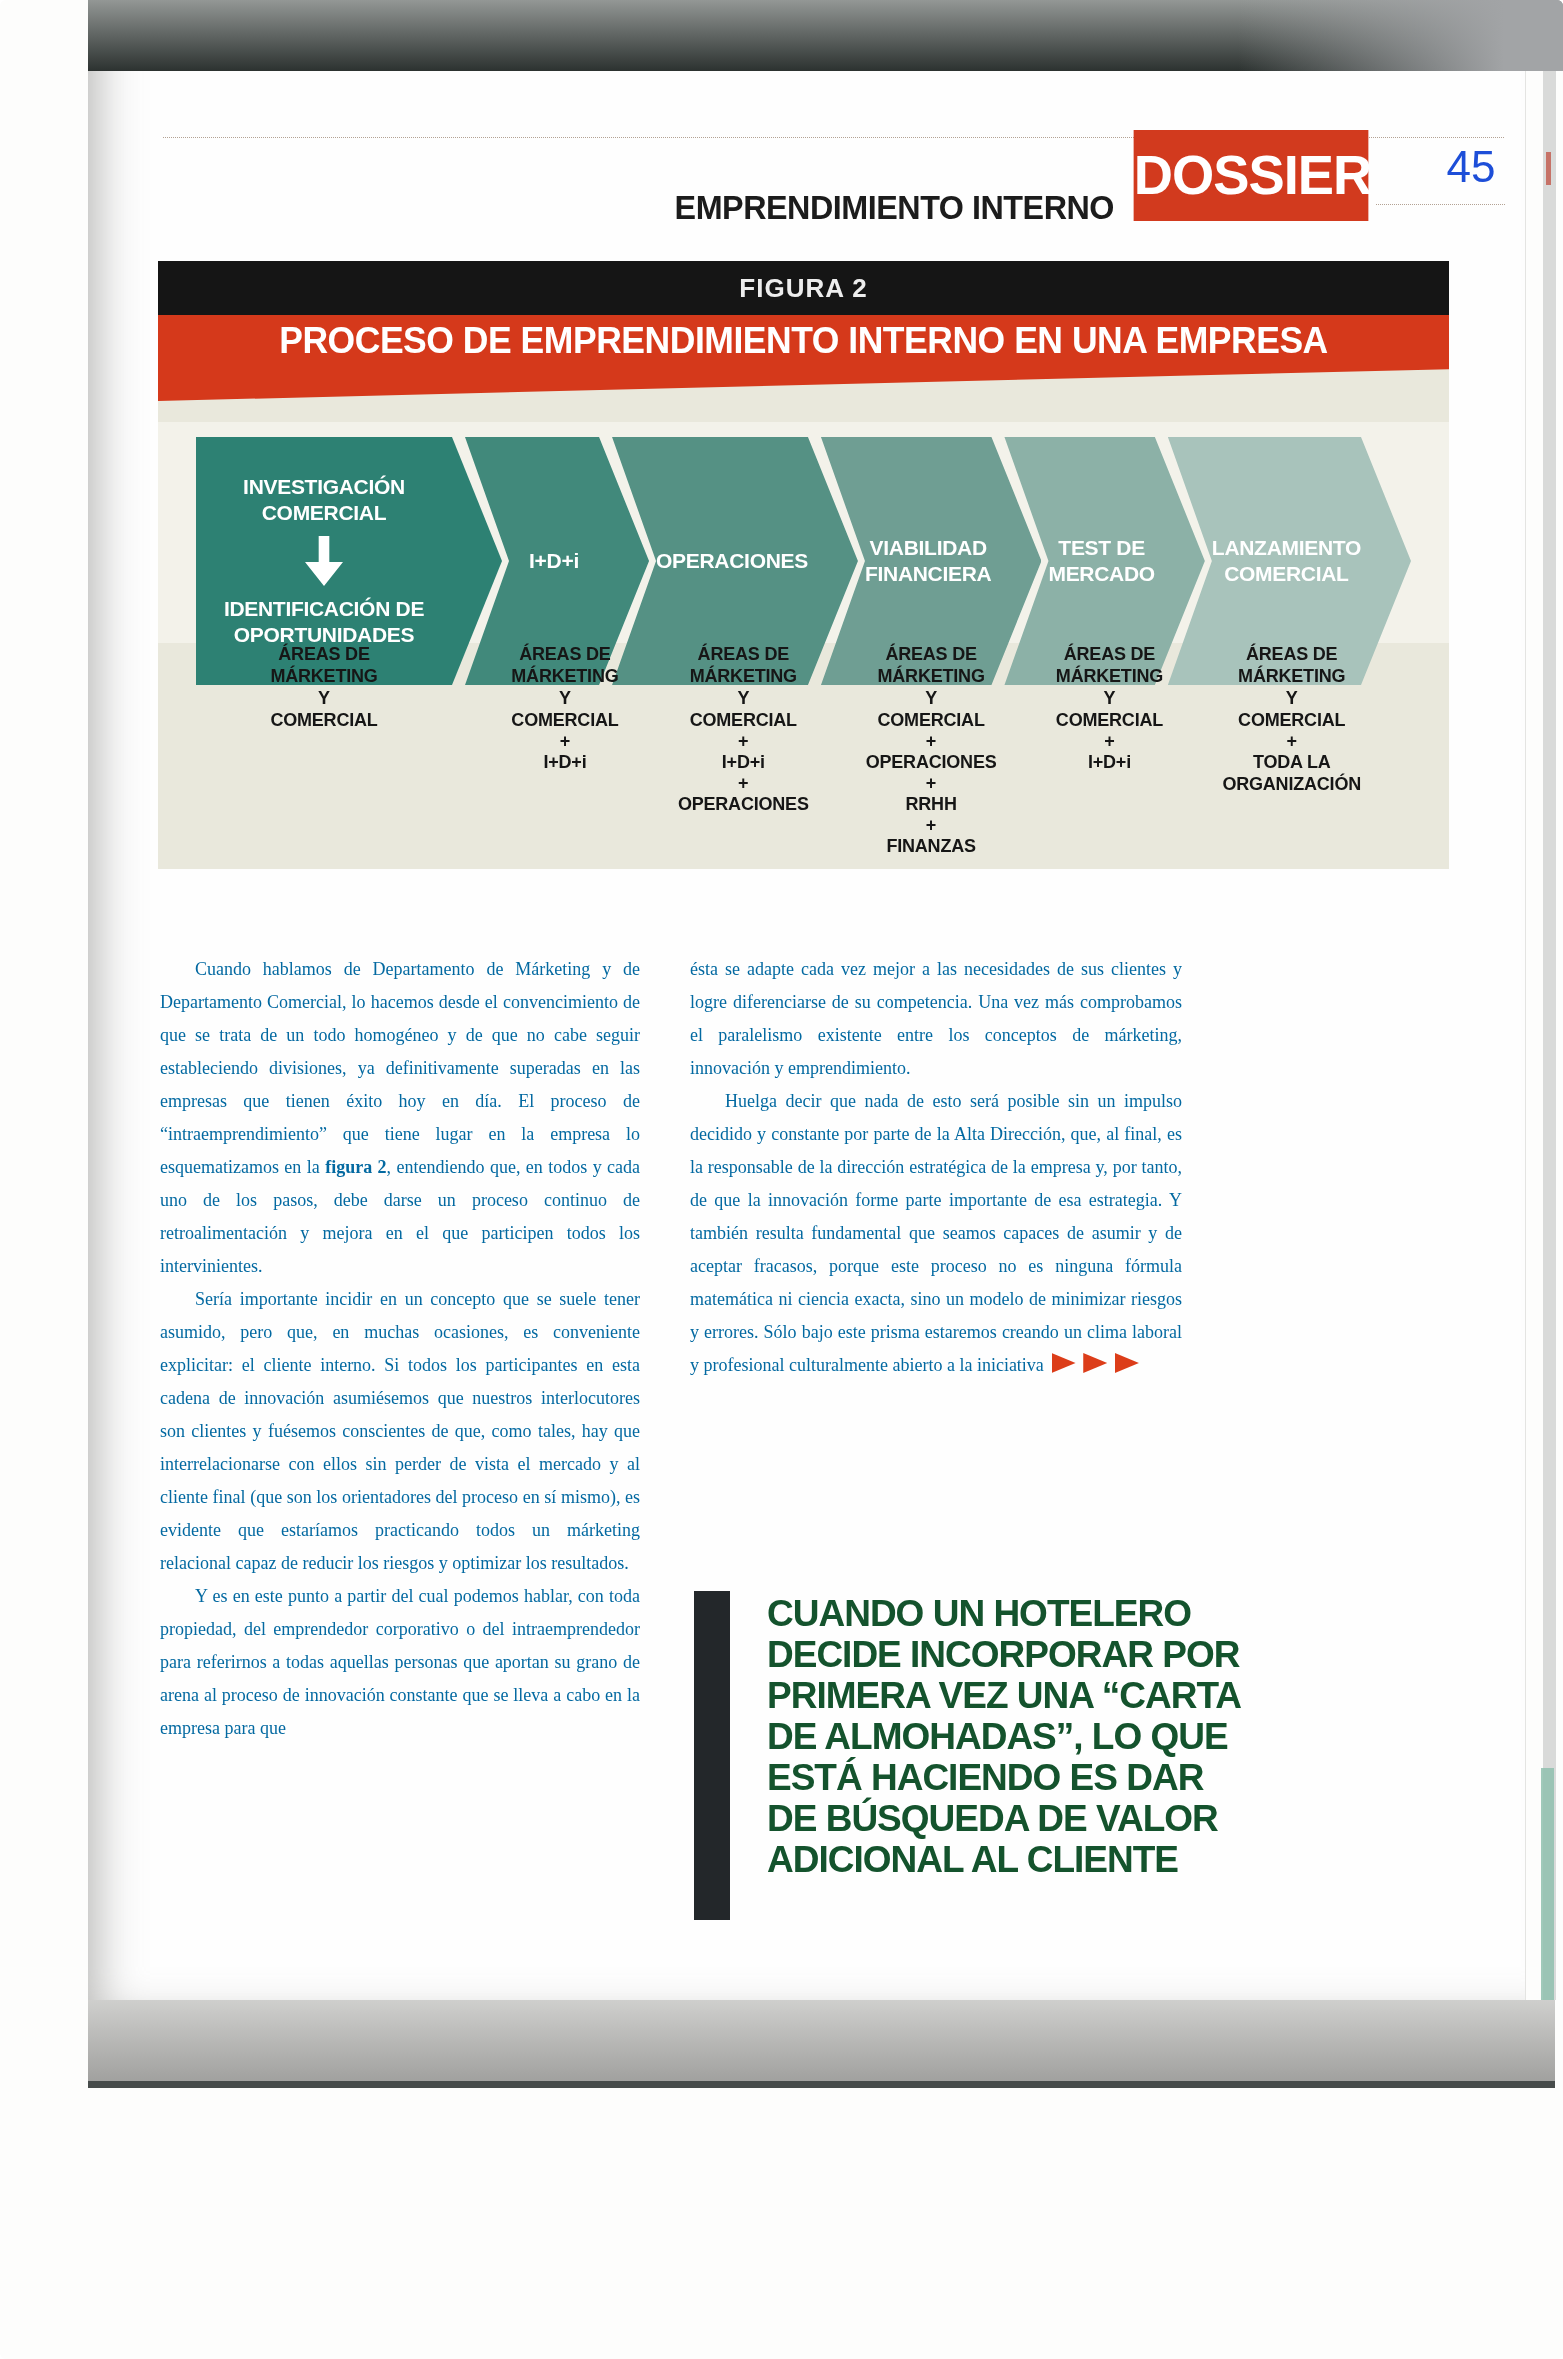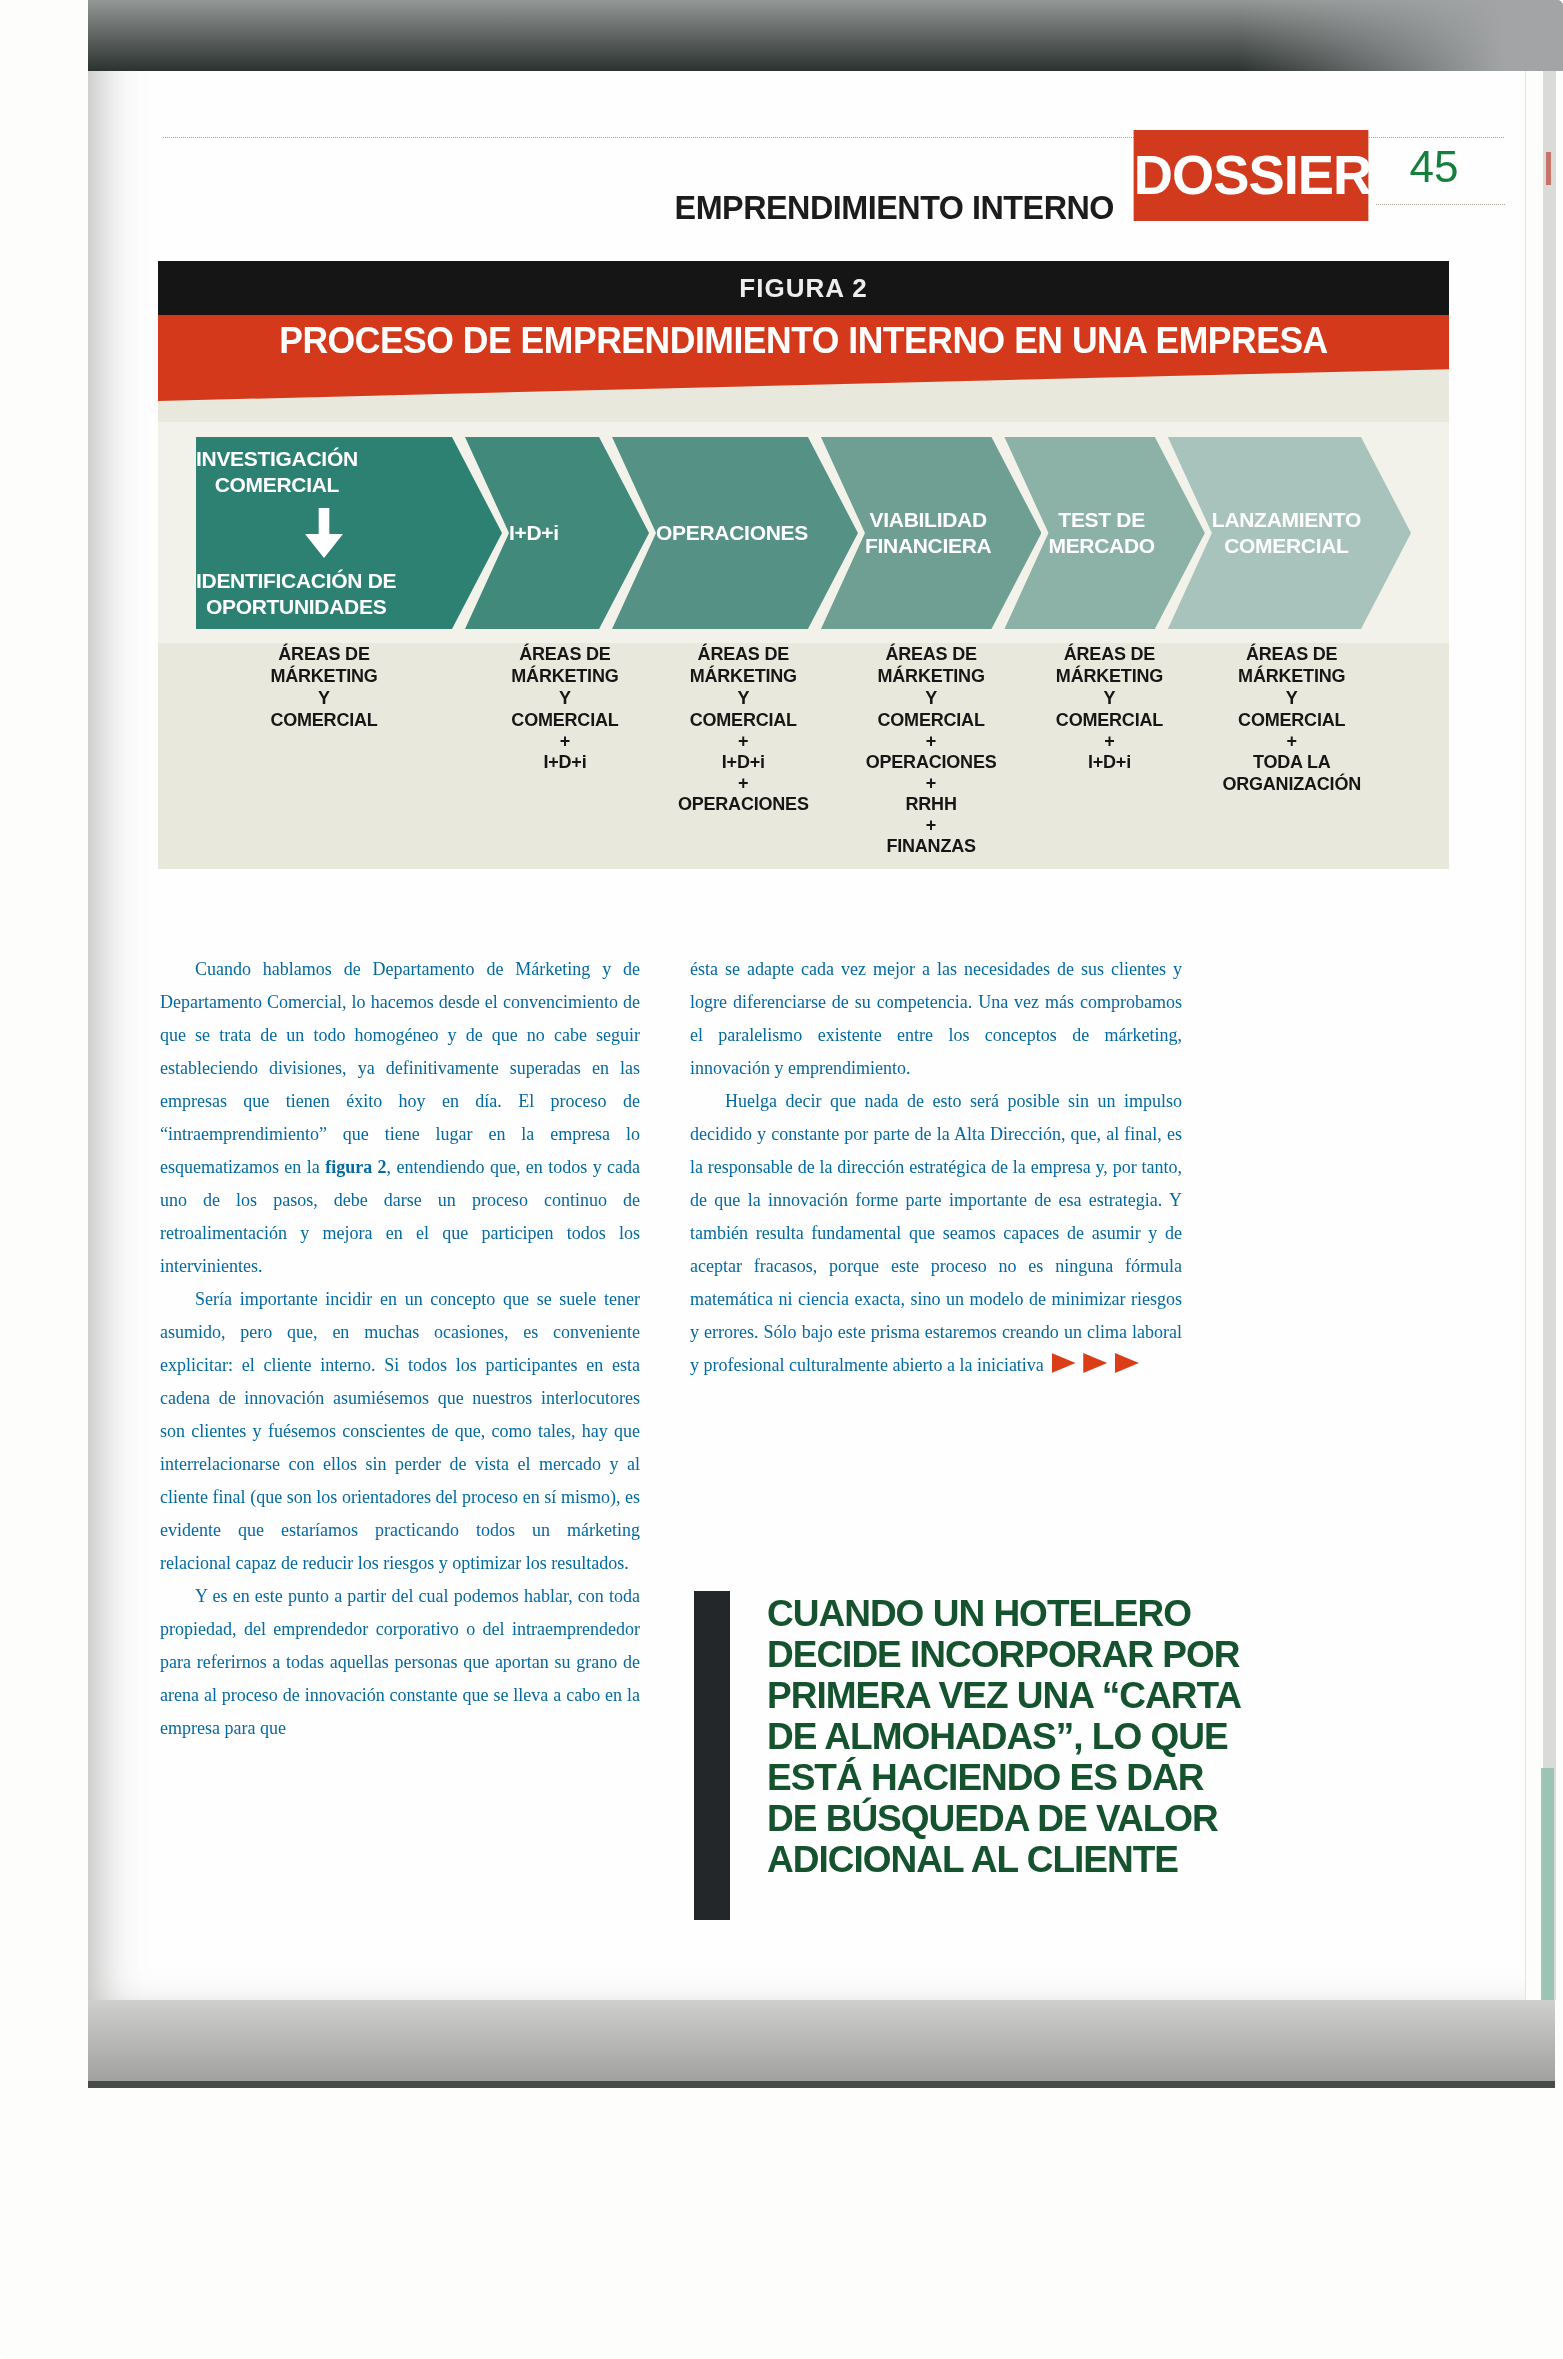--- a/index.html
+++ b/index.html
@@ -24,37 +24,37 @@
   
   .rule{border-top:1.9px dotted #b3a294;height:0;}
   .rule-a{left:163px;top:137px;width:1341px;}
   .rule-b{left:1376px;top:204px;width:129px;}
   .kicker{left:538px;top:188px;width:576px;text-align:right;
     font-size:34px;font-weight:700;color:#1c1c1c;letter-spacing:-0.5px;
     transform:scaleX(.95);transform-origin:right center;white-space:nowrap;}
   .badge{left:1130px;top:130px;width:242px;height:91px;background:#d23a1e;
     color:#ffffff;font-size:56px;font-weight:700;letter-spacing:-1px;
     text-align:center;line-height:89px;transform:scaleX(.97);}
-  .folio{left:1381px;top:142px;width:106px;text-align:center;
-    font-size:44px;color:#15803d;font-weight:400;}
+  .folio{left:1418px;top:142px;width:106px;text-align:center;
+    font-size:44px;color:#1d4ed8;font-weight:400;}
 
   
   .figure{left:158px;top:261px;width:1291px;height:608px;}
   .fig-body{position:absolute;left:0;top:54px;right:0;bottom:0;background:#e9e8dc;}
   .fig-stripe{position:absolute;left:0;top:161px;right:0;height:221px;background:#f3f2ea;}
   .fig-black{position:absolute;left:0;top:0;right:0;height:54px;background:#151515;
     color:#ededed;font-size:26px;font-weight:700;text-align:center;line-height:54px;letter-spacing:1px;}
   .fig-red{position:absolute;left:0;top:54px;right:0;height:86px;background:#d5391b;
     clip-path:polygon(0 0,100% 0,100% 63%,0 100%);}
   .fig-title{color:#ffffff;font-size:37px;font-weight:700;text-align:center;line-height:52px;
     letter-spacing:-0.5px;transform:scaleX(.96);}
 
   .chev-row{position:absolute;left:38px;right:38px;top:176px;height:192px;display:flex;}
-  .chevron{position:relative;height:192px;flex:1 1 0;display:flex;flex-direction:column;
-    justify-content:center;align-items:flex-start;color:#ffffff;text-align:center;
+  .chevron{position:relative;height:248px;flex:1 1 0;display:flex;flex-direction:column;
+    justify-content:center;align-items:center;color:#ffffff;text-align:center;
     clip-path:polygon(0 0,calc(100% - 50px) 0,100% 50%,calc(100% - 50px) 100%,0 100%,44px 50%);
     padding-left:44px;padding-right:50px;box-sizing:border-box;}
   .chevron.first{flex:0 0 306px;padding-left:0;
     clip-path:polygon(0 0,calc(100% - 50px) 0,100% 50%,calc(100% - 50px) 100%,0 100%);}
   .chevron + .chevron{margin-left:-37px;}
   .stage-title{font-size:21px;line-height:26px;font-weight:700;letter-spacing:-0.3px;}
   .down-arrow{width:38px;height:50px;background:#ffffff;margin:9.6px auto 9.6px auto;
     clip-path:polygon(36% 0,64% 0,64% 52%,100% 52%,50% 100%,0 52%,36% 52%);}
 
   .areas-row{position:absolute;left:38px;right:38px;top:382px;display:flex;align-items:flex-start;}

